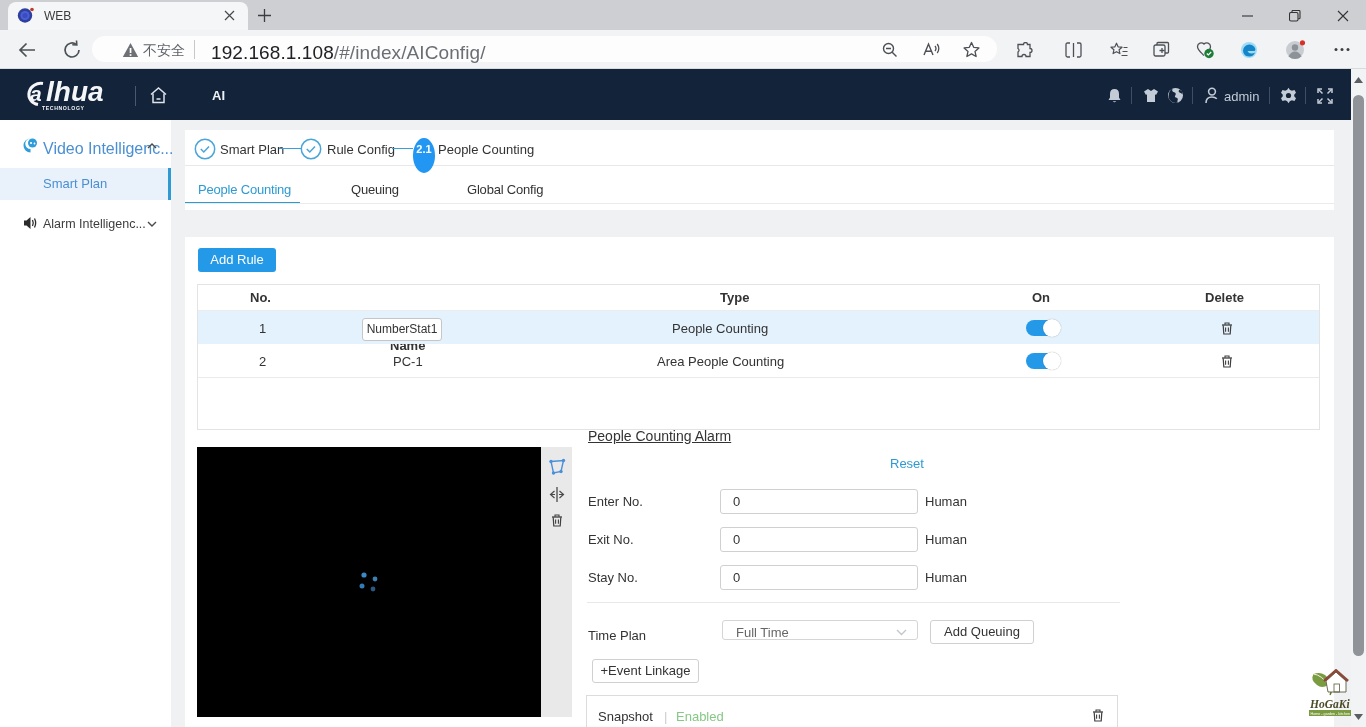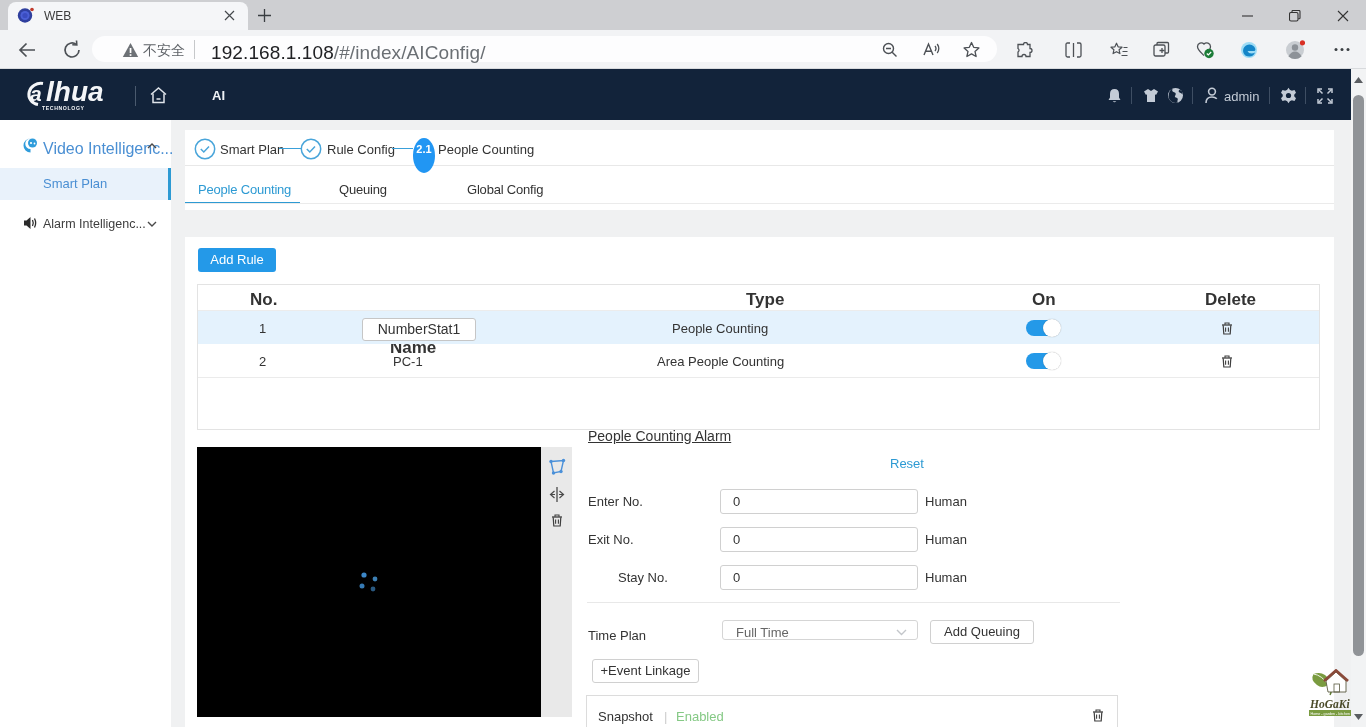--- a/index.html
+++ b/index.html
@@ -36,25 +36,25 @@
   
   .ptab { position:absolute; top:182px; font-size:13px; color:#333; letter-spacing:-0.2px; }
   #tabline { left:185px; top:202px; width:115px; height:2px; background:#2d9ad3; }
   #tabrowborder { left:185px; top:203px; width:1149px; height:1px; background:#ebebeb; }
 
   
   #addrule { left:198px; top:248px; width:78px; height:24px; background:#2499e8; border-radius:3px; color:#fff; font-size:13px; text-align:center; line-height:24px; }
 
   
   #ruletable { left:197px; top:284px; width:1123px; height:146px; border:1px solid #e3e3e3; background:#fff; }
-  .th { position:absolute; top:290px; font-size:17px; font-weight:bold; color:#333; }
+  .th { position:absolute; top:290px; font-size:13px; font-weight:bold; color:#333; }
   #row1 { left:198px; top:311px; width:1121px; height:33px; background:#e4f2fd; }
   #row2border { left:198px; top:377px; width:1121px; height:1px; background:#ebebeb; }
   .td { position:absolute; font-size:13px; color:#333; }
-  #nameinput { left:362px; top:318px; width:114px; height:23px; border:1px solid #c6c6c6; border-radius:3px; background:#fff; font-size:14px; color:#333; text-align:center; line-height:21px; }
+  #nameinput { left:362px; top:318px; width:80px; height:23px; border:1px solid #c6c6c6; border-radius:3px; background:#fff; font-size:12px; color:#333; text-align:center; line-height:21px; }
   .toggle { position:absolute; left:1026px; width:34px; height:16px; background:#2499e8; border-radius:8px; }
   .knob { position:absolute; left:17px; top:-1px; width:18px; height:18px; background:#fff; border-radius:50%; box-shadow:0 0 1px rgba(0,0,0,.4); }
 
   
   #video { left:197px; top:447px; width:344px; height:270px; background:#000; }
   #vtoolbar { left:541px; top:447px; width:31px; height:270px; background:#e9e9e9; }
 
   
   .lbl { position:absolute; font-size:13px; color:#333; }
   .inputbox { position:absolute; left:720px; width:198px; height:25px; border:1px solid #d0d0d0; border-radius:3px; background:#fff; font-size:13px; color:#333; line-height:23px; padding-left:12px; }
@@ -256,30 +256,30 @@
   <svg class="abs" style="left:300px; top:138px;" width="22" height="22" viewBox="0 0 22 22">
     <circle cx="11" cy="11" r="9.7" fill="#fff" stroke="#49a5da" stroke-width="1.5"></circle>
     <path d="M6.8 11 L9.8 14 L15 8.6" fill="none" stroke="#49a5da" stroke-width="1.5"></path>
   </svg>
   <div class="crumbtext" style="left:327px;">Rule Config</div>
   <div class="crumbline" style="left:392px; width:21px;"></div>
   <div class="abs" style="left:413px; top:138px; width:22px; height:35px; border-radius:50%; background:#2196f3; color:#fff; font-size:11px; font-weight:bold; text-align:center; line-height:22px;">2.1</div>
   <div class="crumbtext" style="left:438px;">People Counting</div>
 
   <div class="ptab" style="left:198px; color:#2d9ad3;">People Counting</div>
-  <div class="ptab" style="left:339px;text-align:right;">Queuing</div>
+  <div class="ptab" style="left:351px;text-align:right;">Queuing</div>
   <div class="ptab" style="left:467px;">Global Config</div>
   <div class="abs" id="tabline"></div>
   <div class="abs" id="tabrowborder"></div>
 
   <div class="abs" id="addrule">Add Rule</div>
   <div class="abs" id="ruletable"></div>
   <div class="th" style="left:250px;">No.</div>
   <div class="th" style="left:390px;margin-top:48px;">Name</div>
-  <div class="th" style="left:746px;">Type</div>
+  <div class="th" style="left:720px;">Type</div>
   <div class="th" style="left:1032px;">On</div>
   <div class="th" style="left:1205px;">Delete</div>
   <div class="abs" id="row1"></div>
   <div class="abs" id="row2border"></div>
   <div class="td" style="left:259px; top:321px;">1</div>
   <div class="abs" id="nameinput">NumberStat1</div>
   <div class="td" style="left:672px; top:321px;">People Counting</div>
   <div class="toggle" style="top:320px;">
     <div class="knob"></div>
   </div>
@@ -335,21 +335,21 @@
   </svg>
 
   <div class="lbl" style="left:588px; top:428px; font-size:14px;text-decoration:underline;">People Counting Alarm</div>
   <div class="lbl" style="left:890px; top:456px; color:#2d9ad3;">Reset</div>
   <div class="lbl" style="left:588px; top:494px;">Enter No.</div>
   <div class="inputbox" style="top:489px;">0</div>
   <div class="humantxt" style="top:494px;">Human</div>
   <div class="lbl" style="left:588px; top:532px;">Exit No.</div>
   <div class="inputbox" style="top:527px;">0</div>
   <div class="humantxt" style="top:532px;">Human</div>
-  <div class="lbl" style="left:618px; top:570px;">Stay No.</div>
+  <div class="lbl" style="left:588px; top:570px;">Stay No.</div>
   <div class="inputbox" style="top:565px;">0</div>
   <div class="humantxt" style="top:570px;">Human</div>
   <div class="abs" id="divider2"></div>
   <div class="lbl" style="left:588px; top:628px;">Time Plan</div>
   <div class="abs" id="timeselect">
     <span style="position:absolute; left:13px; top:4px; font-size:13px; color:#666;">Full Time</span>
     <svg style="position:absolute; right:10px; top:8px;" width="11" height="7" viewBox="0 0 11 7">
       <path d="M1 1 L5.5 5.5 L10 1" fill="none" stroke="#c3c6ca" stroke-width="1.4"></path>
     </svg>
   </div>

